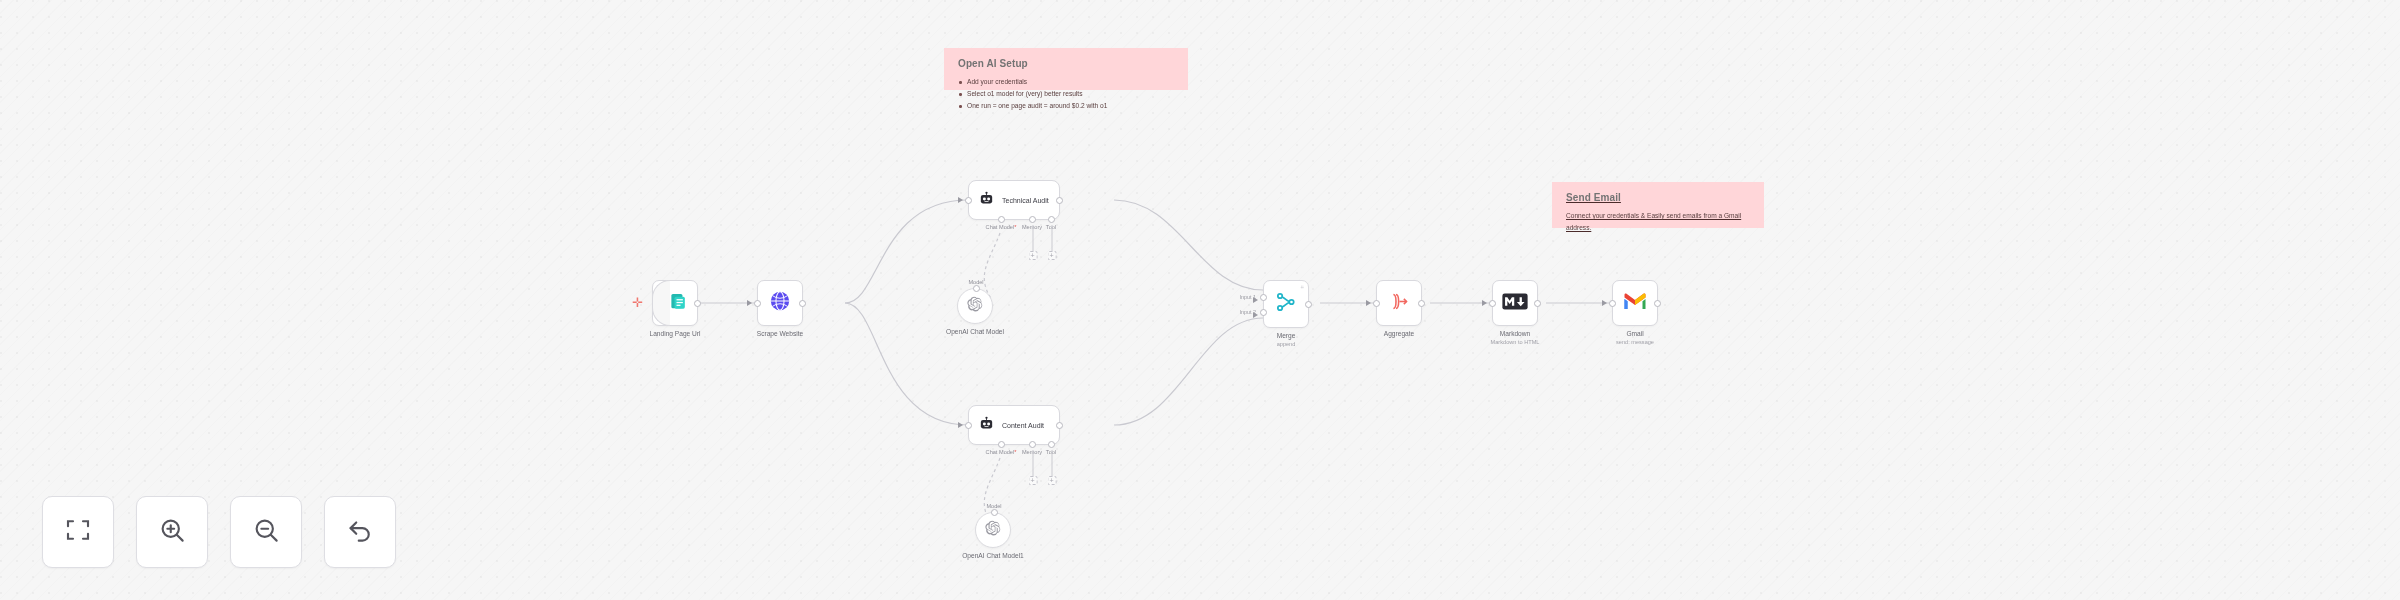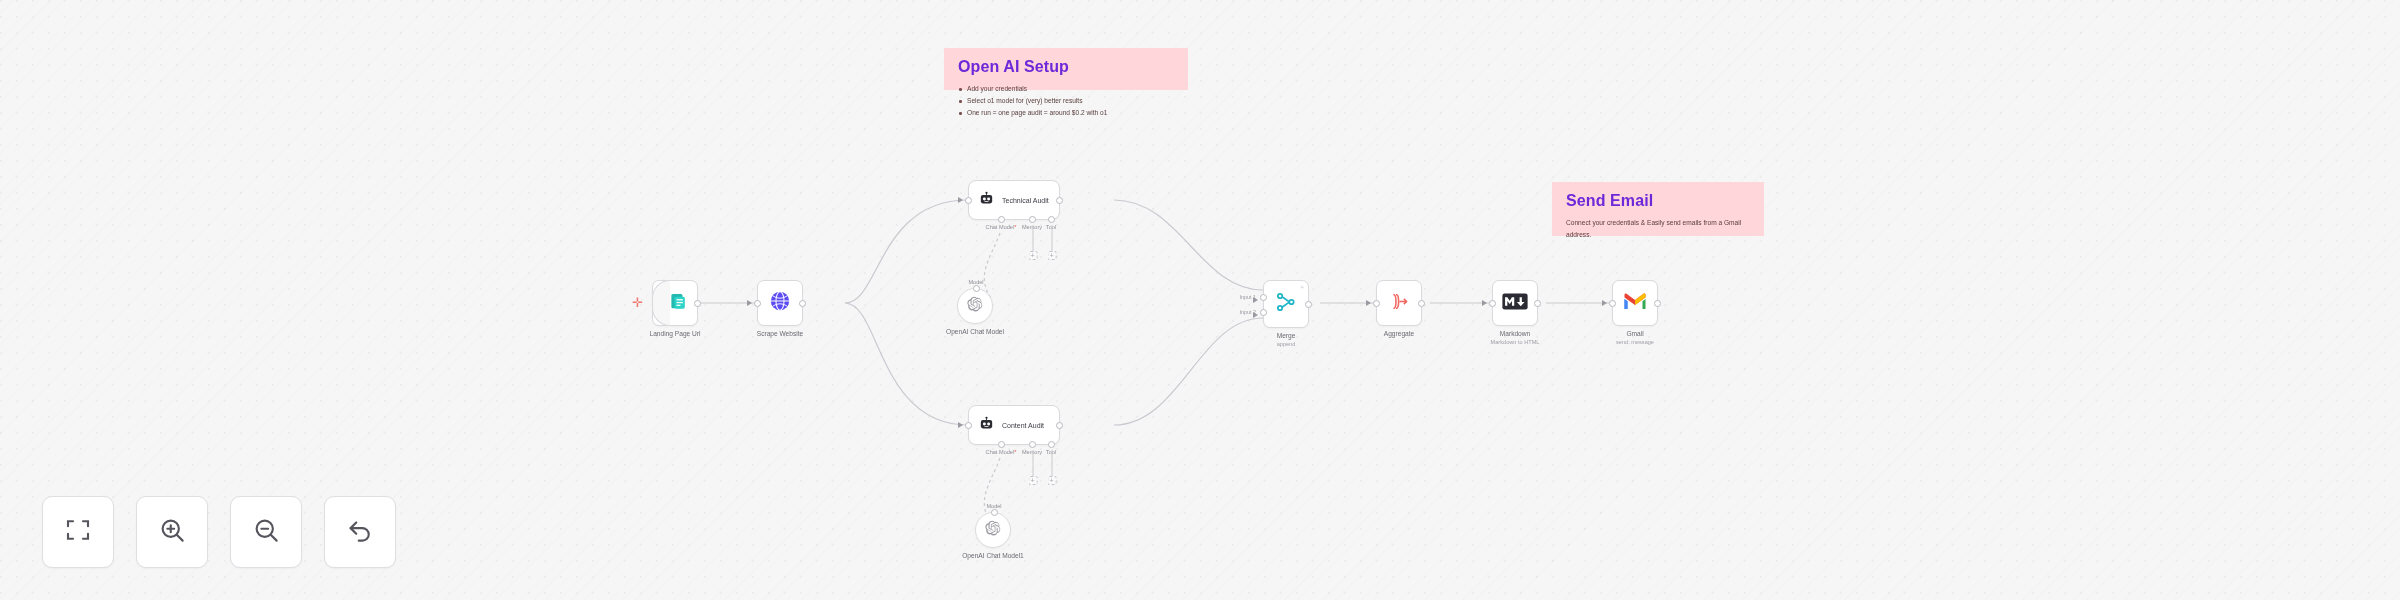--- a/index.html
+++ b/index.html
@@ -21,21 +21,21 @@
   #edges { position:absolute; inset:0; pointer-events:none; }
 
   
   .sticky {
     position:absolute;
     background:#ffd6d9;
     padding:10px 12px 12px 14px;
     color:#4b2b2b;
   }
   .sticky h3 {
-    font-size:16px; font-weight:700; color:#6d28d9;
+    font-size:10px; font-weight:700; color:#737373;
     letter-spacing:.1px; margin-bottom:7px;
   }
   .sticky ul { list-style:none; }
   .sticky li {
     font-size:6.6px; line-height:1.85; color:#5b4040;
     position:relative; padding-left:9px;
   }
   .sticky li:before {
     content:""; position:absolute; left:1px; top:5px;
     width:2.5px; height:2.5px; border-radius:50%; background:#7a5050;
@@ -171,21 +171,21 @@
 
 <div class="sticky" style="left:944px; top:48px; width:244px; height:42px; padding-bottom:0;">
   <h3>Open AI Setup</h3>
   <ul>
     <li>Add your credentials</li>
     <li>Select o1 model for (very) better results</li>
     <li>One run = one page audit = around $0.2 with o1</li>
   </ul>
 </div>
 
-<div class="sticky" style="left:1552px; top:182px; width:212px; height:54px;">
+<div class="sticky" style="left:1552px; top:182px; width:212px; height:46px;text-decoration:underline;">
   <h3>Send Email</h3>
   <p>Connect your credentials &amp; Easily send emails from a Gmail address.</p>
 </div>
 
 <div class="trigger-bolt" style="left:632px; top:296px;">✛</div>
 <div class="node trigger" style="left:652px; top:280px;">
   <span class="ico">
     <svg width="19" height="19" viewBox="0 0 24 24">
       <rect x="3" y="2.5" width="14" height="18" rx="2" fill="#23b9b0"></rect>
       <rect x="7" y="6" width="13" height="15" rx="2" fill="#2fd4c8"></rect>

